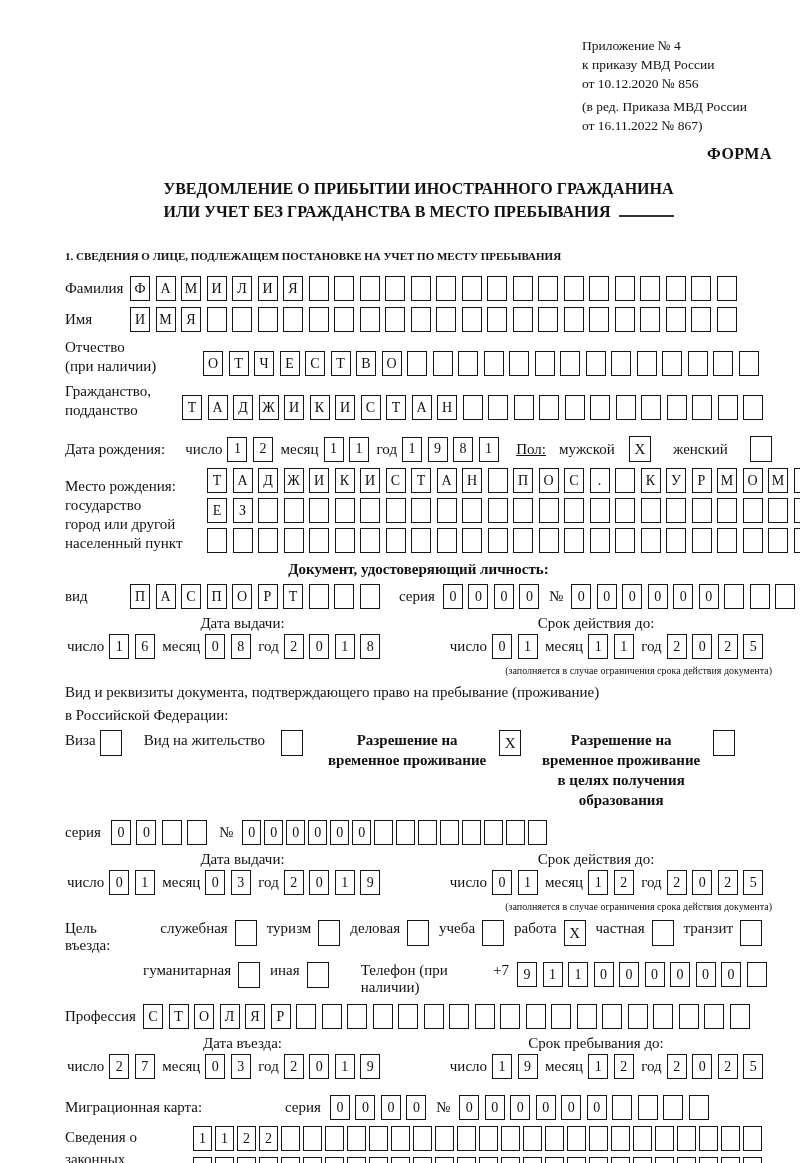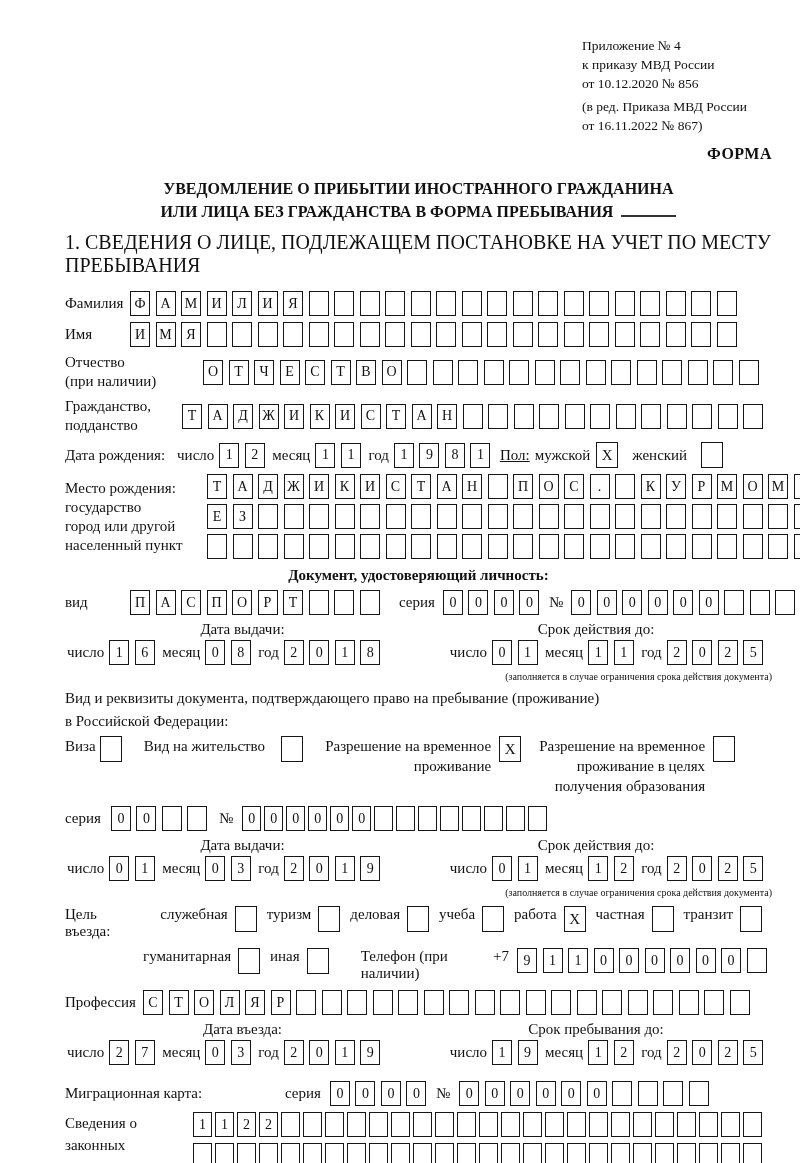--- a/index.html
+++ b/index.html
@@ -8,24 +8,24 @@
     padding:36px 28px 0 65px;background:#ffffff;color:#111;
     font-family:"Liberation Serif","DejaVu Serif",serif;font-size:15px;
     overflow:hidden;position:relative;
   }
   
   .hdr{margin-left:auto;width:190px;font-size:13.5px;line-height:19px;}
   .hdr .gap{height:4px;}
   .forma{text-align:right;font-weight:bold;font-size:16px;margin-top:10px;letter-spacing:.5px;}
   .title{text-align:center;font-weight:bold;font-size:16px;line-height:23px;margin-top:14px;}
   .uline{display:inline-block;width:55px;border-bottom:2px solid #333;height:14px;margin-left:8px;}
-  .sect{font-weight:normal;font-size:20px;margin-top:8px;margin-bottom:14px;}
+  .sect{font-weight:bold;font-size:11px;margin-top:27px;margin-bottom:14px;}
   
   .row{display:flex;align-items:center;margin-bottom:6px;}
-  .row.top{align-items:center;}
+  .row.top{align-items:flex-end;}
   .lbl{flex:0 0 auto;}
   .w65{width:65px;}
   .w117{width:117px;}
   .w138{width:138px;}
   .w142{width:142px;}
   .mlab{line-height:19px;}
   
   .boxrow{display:flex;flex:0 0 auto;}
   .cell{
     width:20px;height:25px;box-sizing:border-box;border:1.5px solid #161616;
@@ -44,21 +44,21 @@
   .center-b{text-align:center;font-weight:bold;margin:8px 0 6px 0;}
   .twolab{display:flex;margin:4px 0 2px 0;}
   .twolab .a{width:355px;text-align:center;}
   .twolab .b{flex:1;text-align:center;}
   .note{font-size:10px;text-align:right;margin:2px 0 8px 0;}
   .intro{margin:6px 0 2px 0;}
   
   .opts{display:flex;align-items:flex-start;margin:6px 0 10px 0;}
   .opt{display:flex;align-items:flex-start;}
   .opt .txt{line-height:20px;}
-  .opt .ctr{text-align:right;}
+  .opt .ctr{text-align:center;font-weight:bold;}
   .opt .chk{margin-left:8px;}
   
   .pur{display:flex;align-items:flex-start;margin-bottom:8px;flex-wrap:nowrap;font-family:Liberation Serif, serif;}
   .pur .chk{margin:0 10px 0 7px;}
   
   .reps{display:flex;align-items:flex-start;margin-top:4px;}
   .reps .lcol{width:128px;line-height:22px;flex:0 0 auto;}
   .reps .rcol{flex:1;}
   .reps .boxrow{margin-bottom:6px;}
 </style>
@@ -73,21 +73,21 @@
     <div>от 10.12.2020 № 856</div>
     <div class="gap"></div>
     <div>(в ред. Приказа МВД России</div>
     <div>от 16.11.2022 № 867)</div>
   </div>
 
   <div class="forma">ФОРМА</div>
 
   <div class="title">
     <div>УВЕДОМЛЕНИЕ О ПРИБЫТИИ ИНОСТРАННОГО ГРАЖДАНИНА</div>
-    <div><span>ИЛИ ЛИЦА БЕЗ ГРАЖДАНСТВА В ФОРМА ПРЕБЫВАНИЯ</span><span class="uline"></span></div>
+    <div><span>ИЛИ УЧЕТ БЕЗ ГРАЖДАНСТВА В МЕСТО ПРЕБЫВАНИЯ</span><span class="uline"></span></div>
   </div>
 
   <div class="sect">1. СВЕДЕНИЯ О ЛИЦЕ, ПОДЛЕЖАЩЕМ ПОСТАНОВКЕ НА УЧЕТ ПО МЕСТУ ПРЕБЫВАНИЯ</div>
 
   <div class="row">
     <span class="lbl w65">Фамилия</span>
     <span class="boxrow">
         <span class="cell">Ф</span>
         <span class="cell">А</span>
         <span class="cell">М</span>
@@ -201,21 +201,21 @@
         <span class="cell"></span>
         <span class="cell"></span>
         <span class="cell"></span>
         <span class="cell"></span>
         <span class="cell"></span>
         <span class="cell"></span>
         <span class="cell"></span>
       </span>
   </div>
 
-  <div class="row" style="margin-top:7px;">
+  <div class="row" style="margin-top:16px;justify-content:space-between;">
     <span class="lbl" style="margin-right:10px;">Дата рождения:</span>
     <span class="dg">
       <span class="t">число</span>
       <span class="boxrow">
           <span class="cell">1</span>
           <span class="cell">2</span>
         </span>
       <span class="t">месяц</span>
       <span class="boxrow">
           <span class="cell">1</span>

